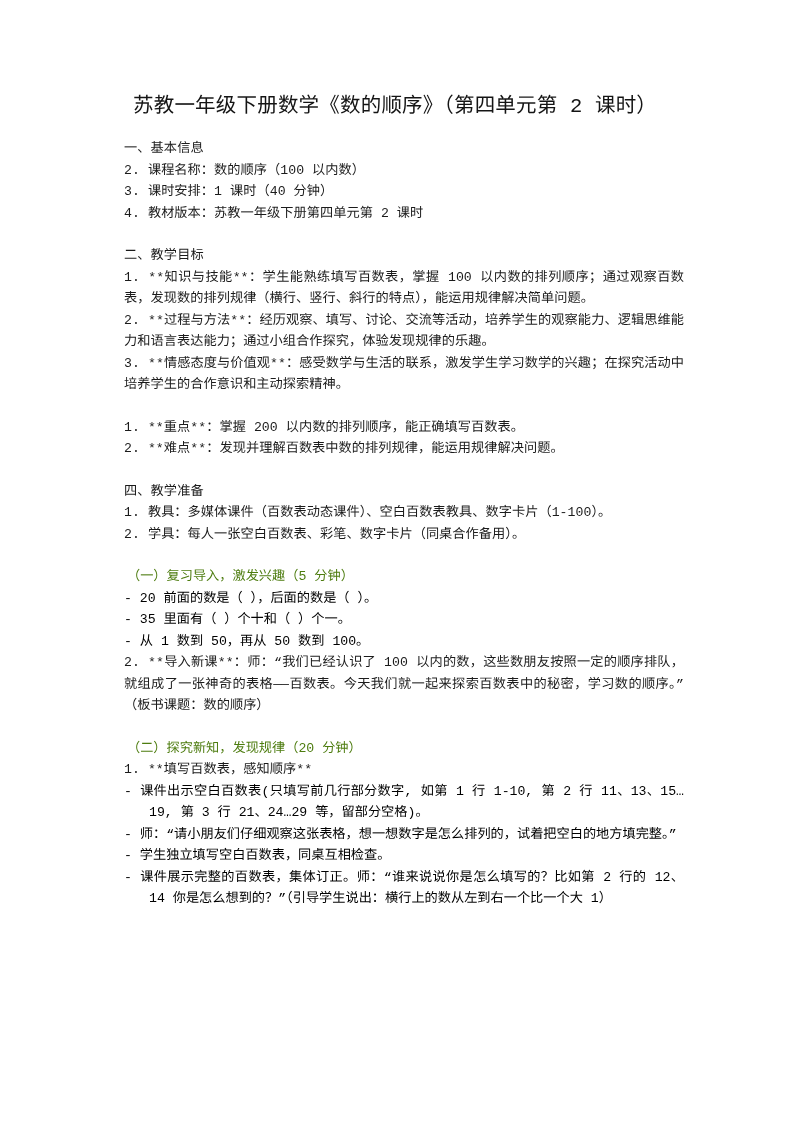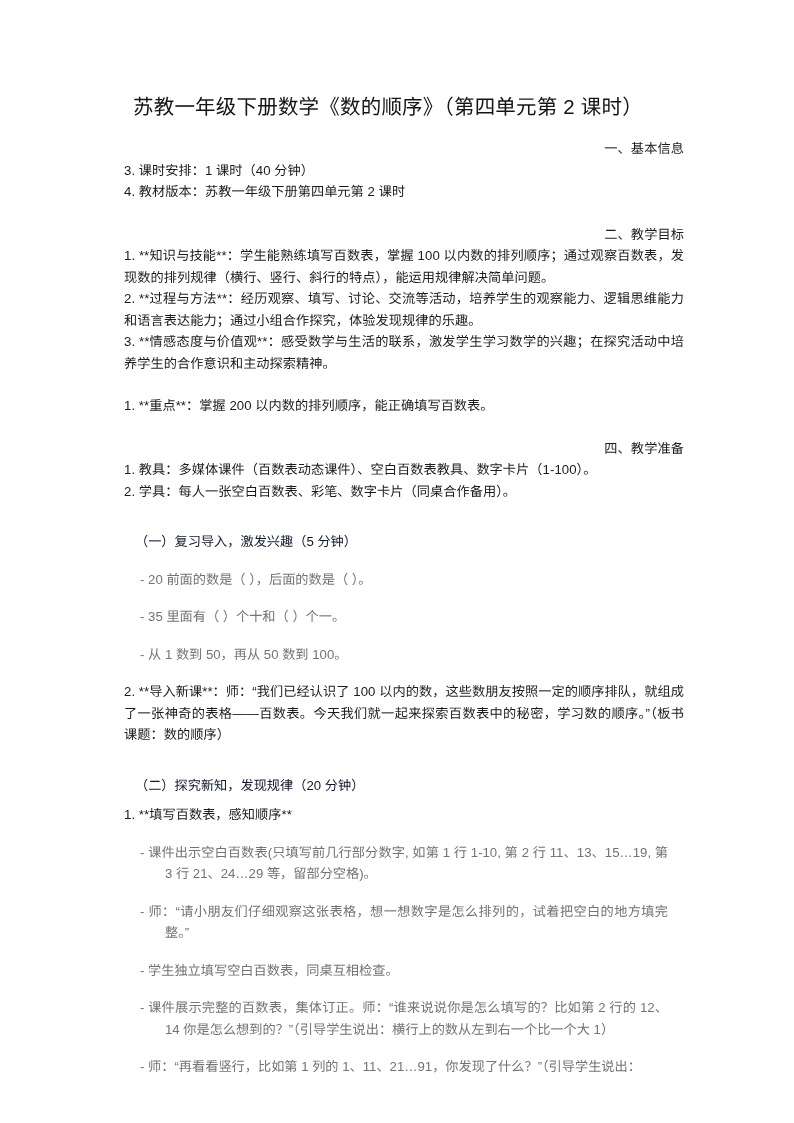--- a/index.html
+++ b/index.html
@@ -16,20 +16,21 @@
     -webkit-font-smoothing: antialiased;
   }
   .page {
     position: relative;
     width: 778px;
     height: 1123px;
     box-sizing: border-box;
     padding: 2px;
     background: #ffffff;
     overflow: hidden;
+    font-family: Liberation Mono, monospace;
   }
   .content {
     position: absolute;
     left: 124px;
     top: 92px;
     width: 560px;
   }
   .doc-title {
     font-size: 20.5px;
     line-height: 30px;
@@ -39,74 +40,75 @@
     padding-left: 9px;
     letter-spacing: 0.2px;
     white-space: nowrap;
   }
   .sec-heading {
     font-size: 13.2px;
     line-height: 21.5px;
     margin: 0;
     color: #1b1b1b;
     letter-spacing: 0.1px;
-    text-align: right;
   }
   .line {
     font-size: 13.2px;
     line-height: 21.5px;
     margin: 0;
     color: #1b1b1b;
     text-align: justify;
     text-justify: inter-ideograph;
     letter-spacing: 0.05px;
   }
   .dash {
     font-size: 13.2px;
     line-height: 21.5px;
-    margin: 16px;
-    color: #737373;
+    margin: 0;
+    color: #000000;
     padding-left: 25px;
     text-indent: -25px;
     text-align: justify;
     text-justify: inter-ideograph;
   }
   .sub-heading {
     font-size: 13.2px;
     line-height: 21.5px;
-    margin: 8px;
+    margin: 0;
     padding-left: 3px;
-    color: #0f172a;
+    color: #4d7c0f;
   }
   .gap {
     height: 21px;
   }
 </style>
 </head>
 <body>
 
 <div class="page">
   <div class="content">
 
     <h1 class="doc-title">苏教一年级下册数学《数的顺序》（第四单元第 2 课时）</h1>
 
     <div class="sec-heading">一、基本信息</div>
+    <div class="line">2. 课程名称：数的顺序（100 以内数）</div>
     <div class="line">3. 课时安排：1 课时（40 分钟）</div>
     <div class="line">4. 教材版本：苏教一年级下册第四单元第 2 课时</div>
 
     <div class="gap"></div>
 
     <div class="sec-heading">二、教学目标</div>
     <div class="line">1. **知识与技能**：学生能熟练填写百数表，掌握 100 以内数的排列顺序；通过观察百数表，发现数的排列规律（横行、竖行、斜行的特点），能运用规律解决简单问题。</div>
     <div class="line">2. **过程与方法**：经历观察、填写、讨论、交流等活动，培养学生的观察能力、逻辑思维能力和语言表达能力；通过小组合作探究，体验发现规律的乐趣。</div>
     <div class="line">3. **情感态度与价值观**：感受数学与生活的联系，激发学生学习数学的兴趣；在探究活动中培养学生的合作意识和主动探索精神。</div>
 
     <div class="gap"></div>
 
     <div class="line">1. **重点**：掌握 200 以内数的排列顺序，能正确填写百数表。</div>
+    <div class="line">2. **难点**：发现并理解百数表中数的排列规律，能运用规律解决问题。</div>
 
     <div class="gap"></div>
 
     <div class="sec-heading">四、教学准备</div>
     <div class="line">1. 教具：多媒体课件（百数表动态课件）、空白百数表教具、数字卡片（1-100）。</div>
     <div class="line">2. 学具：每人一张空白百数表、彩笔、数字卡片（同桌合作备用）。</div>
 
     <div class="gap"></div>
 
 
@@ -117,16 +119,15 @@
     <div class="line">2. **导入新课**：师：“我们已经认识了 100 以内的数，这些数朋友按照一定的顺序排队，就组成了一张神奇的表格——百数表。今天我们就一起来探索百数表中的秘密，学习数的顺序。”（板书课题：数的顺序）</div>
 
     <div class="gap"></div>
 
     <div class="sub-heading">（二）探究新知，发现规律（20 分钟）</div>
     <div class="line">1. **填写百数表，感知顺序**</div>
     <div class="dash">- 课件出示空白百数表(只填写前几行部分数字, 如第 1 行 1-10, 第 2 行 11、13、15…19, 第 3 行 21、24…29 等，留部分空格)。</div>
     <div class="dash">- 师：“请小朋友们仔细观察这张表格，想一想数字是怎么排列的，试着把空白的地方填完整。”</div>
     <div class="dash">- 学生独立填写空白百数表，同桌互相检查。</div>
     <div class="dash">- 课件展示完整的百数表，集体订正。师：“谁来说说你是怎么填写的？比如第 2 行的 12、14 你是怎么想到的？”（引导学生说出：横行上的数从左到右一个比一个大 1）</div>
-    <div class="dash">- 师：“再看看竖行，比如第 1 列的 1、11、21…91，你发现了什么？”（引导学生说出：</div>
 
   </div>
 </div>
 
 </body></html>

